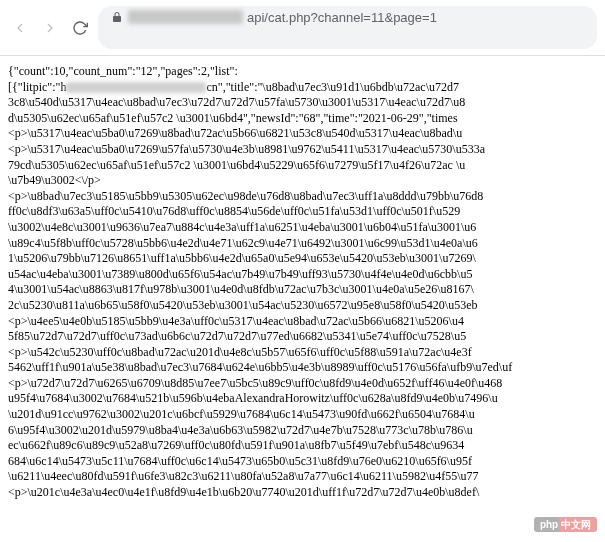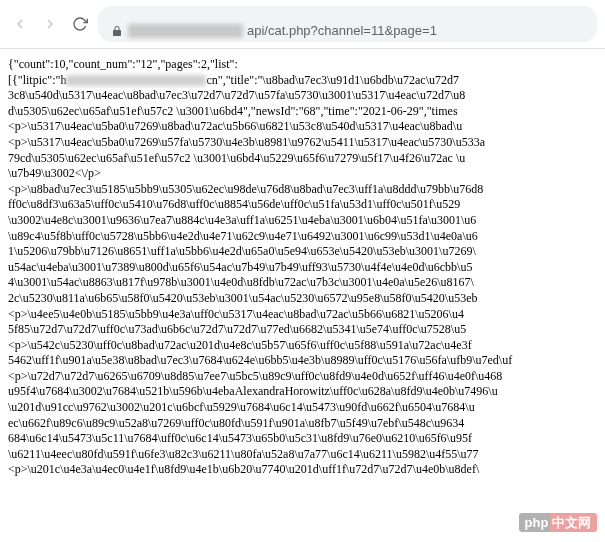--- a/index.html
+++ b/index.html
@@ -37,26 +37,26 @@
       stroke: #5f6368;
       fill: none;
       stroke-width: 2;
     }
     .nav-btn.disabled svg {
       stroke: #bdc1c6;
     }
     .url-bar {
       flex: 1;
       display: flex;
-      align-items: flex-end;
+      align-items: flex-start;
       background: #f1f3f4;
       border-radius: 14px;
       padding: 4px 12px;
       gap: 4px;
-      height: 36px;
+      height: 43px;
     }
     .lock-icon {
       width: 14px;
       height: 14px;
       display: flex;
       align-items: center;
       justify-content: center;
     }
     .lock-icon svg {
       fill: #5f6368;
@@ -94,21 +94,21 @@
       vertical-align: middle;
       border-radius: 1px;
     }
     .watermark {
       position: absolute;
       bottom: 10px;
       right: 8px;
       opacity: 0.5;
     }
     .watermark-box {
-      font-size: 13px;
+      font-size: 10px;
       font-family: Arial, sans-serif;
       color: #fff;
       background: linear-gradient(to right, #666 0%, #666 40%, #d44 40%, #d44 100%);
       padding: 2px 6px;
       border-radius: 3px;
       font-weight: bold;
     }
   </style>
 </head>
 <body>
@@ -160,20 +160,21 @@
   <p>u54ac\u4eba\u3001\u7389\u800d\u65f6\u54ac\u7b49\u7b49\uff93\u5730\u4f4e\u4e0d\u6cbb\u5</p>
   <p>4\u3001\u54ac\u8863\u817f\u978b\u3001\u4e0d\u8fdb\u72ac\u7b3c\u3001\u4e0a\u5e26\u8167\</p>
   <p>2c\u5230\u811a\u6b65\u58f0\u5420\u53eb\u3001\u54ac\u5230\u6572\u95e8\u58f0\u5420\u53eb</p>
   <p>&lt;p&gt;\u4ee5\u4e0b\u5185\u5bb9\u4e3a\uff0c\u5317\u4eac\u8bad\u72ac\u5b66\u6821\u5206\u4</p>
   <p>5f85\u72d7\u72d7\uff0c\u73ad\u6b6c\u72d7\u72d7\u77ed\u6682\u5341\u5e74\uff0c\u7528\u5</p>
   <p>&lt;p&gt;\u542c\u5230\uff0c\u8bad\u72ac\u201d\u4e8c\u5b57\u65f6\uff0c\u5f88\u591a\u72ac\u4e3f</p>
   <p>5462\uff1f\u901a\u5e38\u8bad\u7ec3\u7684\u624e\u6bb5\u4e3b\u8989\uff0c\u5176\u56fa\ufb9\u7ed\uf</p>
   <p>&lt;p&gt;\u72d7\u72d7\u6265\u6709\u8d85\u7ee7\u5bc5\u89c9\uff0c\u8fd9\u4e0d\u652f\uff46\u4e0f\u468</p>
   <p>u95f4\u7684\u3002\u7684\u521b\u596b\u4ebaAlexandraHorowitz\uff0c\u628a\u8fd9\u4e0b\u7496\u</p>
   <p>\u201d\u91cc\u9762\u3002\u201c\u6bcf\u5929\u7684\u6c14\u5473\u90fd\u662f\u6504\u7684\u</p>
+  <p>6\u95f4\u3002\u201d\u5979\u8ba4\u4e3a\u6b63\u5982\u72d7\u4e7b\u7528\u773c\u78b\u786\u</p>
   <p>ec\u662f\u89c6\u89c9\u52a8\u7269\uff0c\u80fd\u591f\u901a\u8fb7\u5f49\u7ebf\u548c\u9634</p>
   <p>684\u6c14\u5473\u5c11\u7684\uff0c\u6c14\u5473\u65b0\u5c31\u8fd9\u76e0\u6210\u65f6\u95f</p>
   <p>\u6211\u4eec\u80fd\u591f\u6fe3\u82c3\u6211\u80fa\u52a8\u7a77\u6c14\u6211\u5982\u4f55\u77</p>
   <p>&lt;p&gt;\u201c\u4e3a\u4ec0\u4e1f\u8fd9\u4e1b\u6b20\u7740\u201d\uff1f\u72d7\u72d7\u4e0b\u8def\</p>
 </div>
 
 <div class="watermark">
   <span class="watermark-box">php 中文网</span>
 </div>
 

